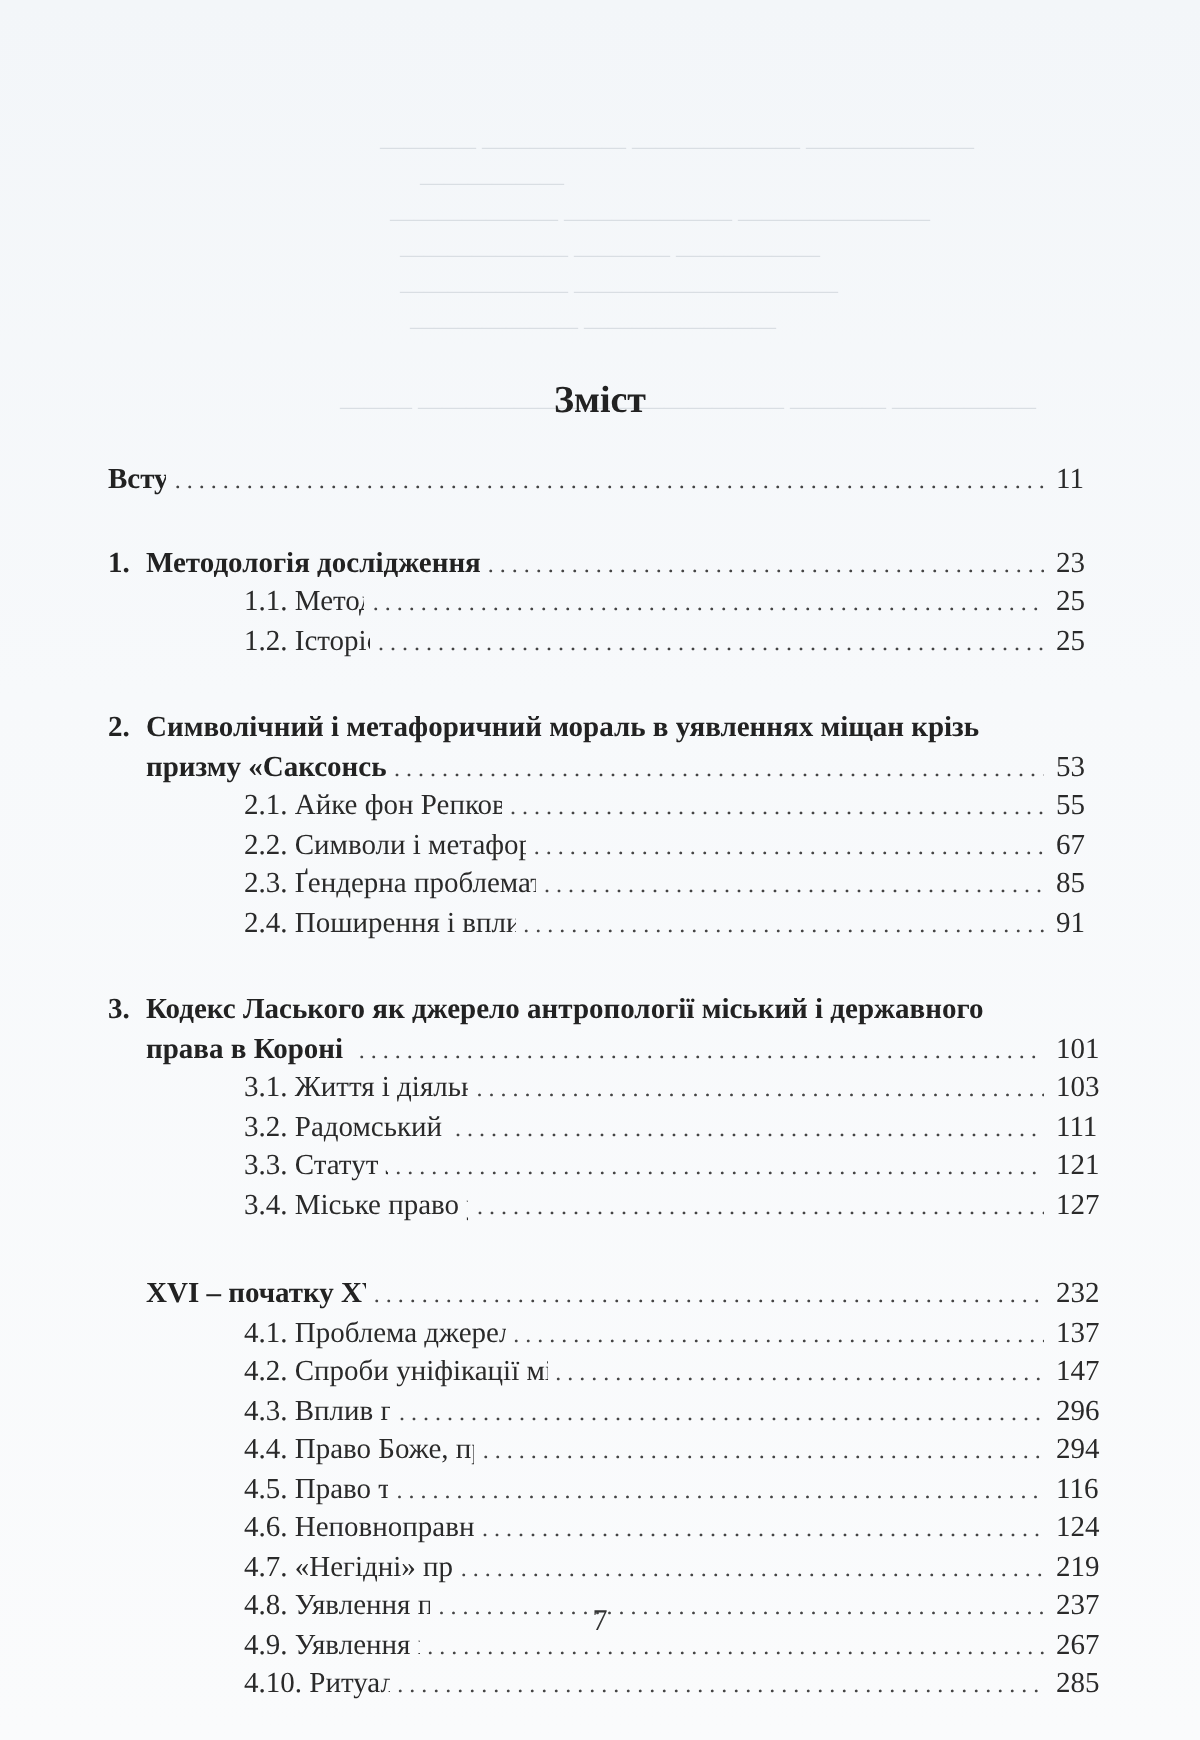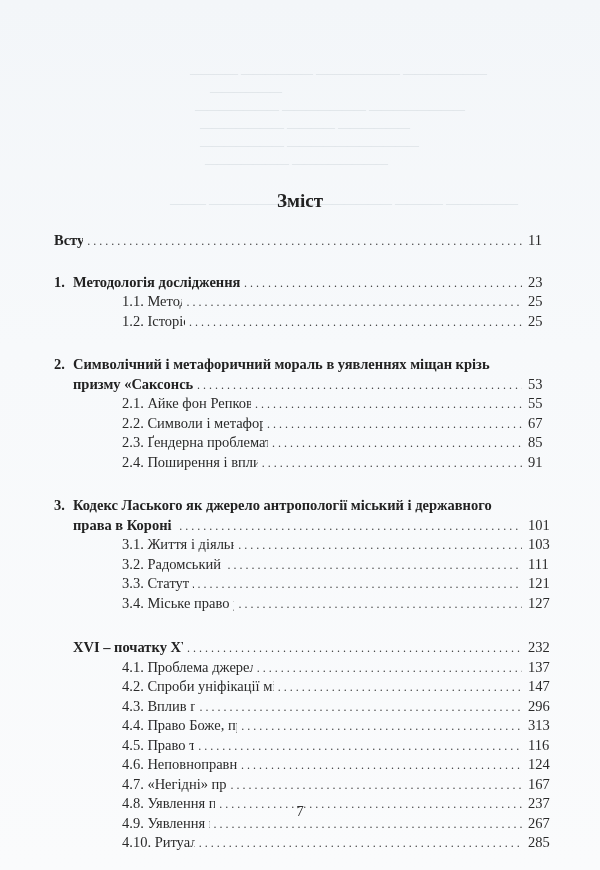--- a/index.html
+++ b/index.html
@@ -166,36 +166,36 @@
       <span class="pg">147</span>
     </div>
     <div class="row indent2">
       <span class="lbl">4.3. Вплив гуманізму</span>
       <span class="dots"></span>
       <span class="pg">296</span>
     </div>
     <div class="row indent2">
       <span class="lbl">4.4. Право Боже, природне та людське</span>
       <span class="dots"></span>
-      <span class="pg">313</span>
+      <span class="pg">294</span>
     </div>
     <div class="row indent2">
       <span class="lbl">4.5. Право та мораль</span>
       <span class="dots"></span>
       <span class="pg">116</span>
     </div>
     <div class="row indent2">
       <span class="lbl">4.6. Неповноправні жителі міст. Євреї</span>
       <span class="dots"></span>
       <span class="pg">124</span>
     </div>
     <div class="row indent2">
       <span class="lbl">4.7. «Негідні» професії та справи</span>
       <span class="dots"></span>
-      <span class="pg">167</span>
+      <span class="pg">219</span>
     </div>
     <div class="row indent2">
       <span class="lbl">4.8. Уявлення про дитинство</span>
       <span class="dots"></span>
       <span class="pg">237</span>
     </div>
     <div class="row indent2">
       <span class="lbl">4.9. Уявлення про старість</span>
       <span class="dots"></span>
       <span class="pg">267</span>

